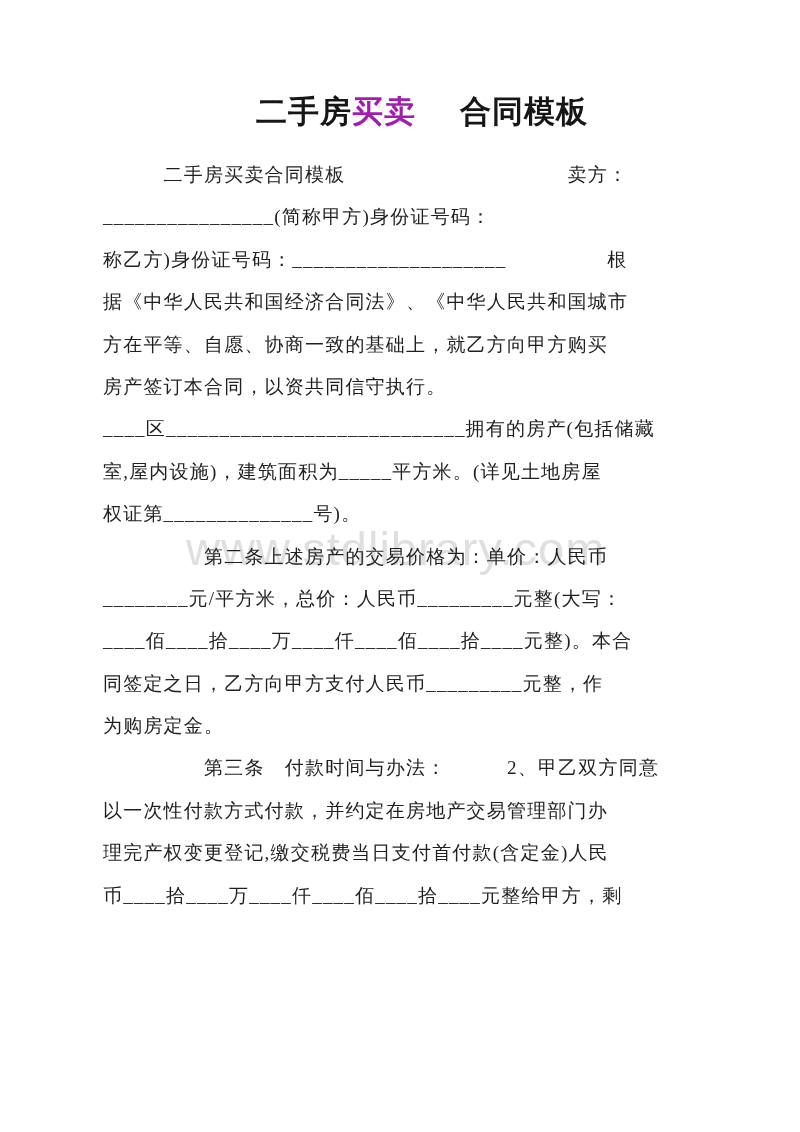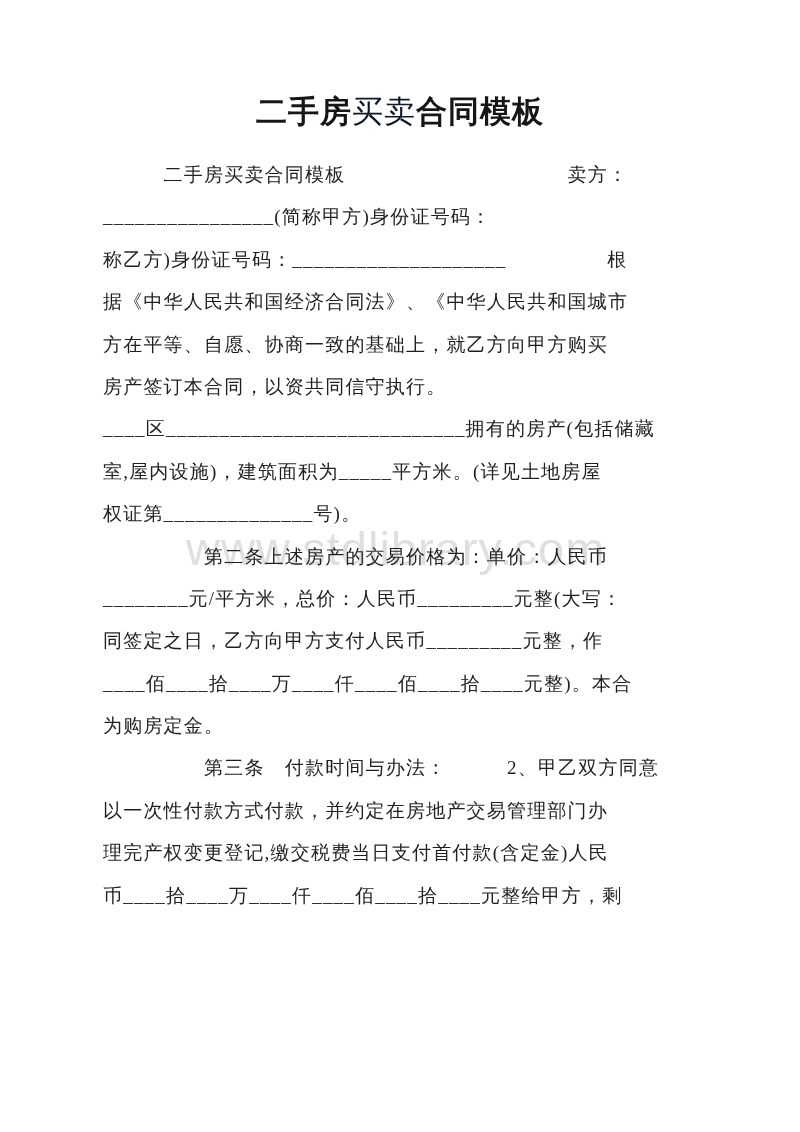--- a/index.html
+++ b/index.html
@@ -25,22 +25,22 @@
     left: 0;
     width: 800px;
     text-align: center;
     font-family: "DejaVu Sans", "Liberation Sans", sans-serif;
     font-size: 31px;
     line-height: 38px;
     color: #161616;
     letter-spacing: 1px;
     z-index: 2;
   }
-  .doc-title .seg-bold { font-weight: 700; }
-  .doc-title .seg-light { font-weight: 400; color: #0f172a; }
+  .doc-title .seg-bold { font-weight: 700; margin-left: 44px; }
+  .doc-title .seg-light { font-weight: 700; color: #a21caf; }
   .watermark {
     position: absolute;
     top: 521px;
     left: 186px;
     font-family: Liberation Sans, sans-serif;
     font-size: 47px;
     letter-spacing: 1px;
     color: #dfdfdf;
     z-index: 0;
     user-select: none;
@@ -77,22 +77,22 @@
     <div class="line">________________(简称甲方)身份证号码：</div>
     <div class="line">称乙方)身份证号码：____________________　　　　　根</div>
     <div class="line">据《中华人民共和国经济合同法》、《中华人民共和国城市</div>
     <div class="line">方在平等、自愿、协商一致的基础上，就乙方向甲方购买</div>
     <div class="line">房产签订本合同，以资共同信守执行。</div>
     <div class="line">____区____________________________拥有的房产(包括储藏</div>
     <div class="line">室,屋内设施)，建筑面积为_____平方米。(详见土地房屋</div>
     <div class="line">权证第______________号)。</div>
     <div class="line">　　　　　第二条上述房产的交易价格为：单价：人民币</div>
     <div class="line">________元/平方米，总价：人民币_________元整(大写：</div>
+    <div class="line">____佰____拾____万____仟____佰____拾____元整)。本合</div>
     <div class="line">同签定之日，乙方向甲方支付人民币_________元整，作</div>
-    <div class="line">____佰____拾____万____仟____佰____拾____元整)。本合</div>
     <div class="line">为购房定金。</div>
     <div class="line">　　　　　第三条　付款时间与办法：　　　2、甲乙双方同意</div>
     <div class="line">以一次性付款方式付款，并约定在房地产交易管理部门办</div>
     <div class="line">理完产权变更登记,缴交税费当日支付首付款(含定金)人民</div>
     <div class="line">币____拾____万____仟____佰____拾____元整给甲方，剩</div>
   </div>
 
 </div>
 
 </body></html>

